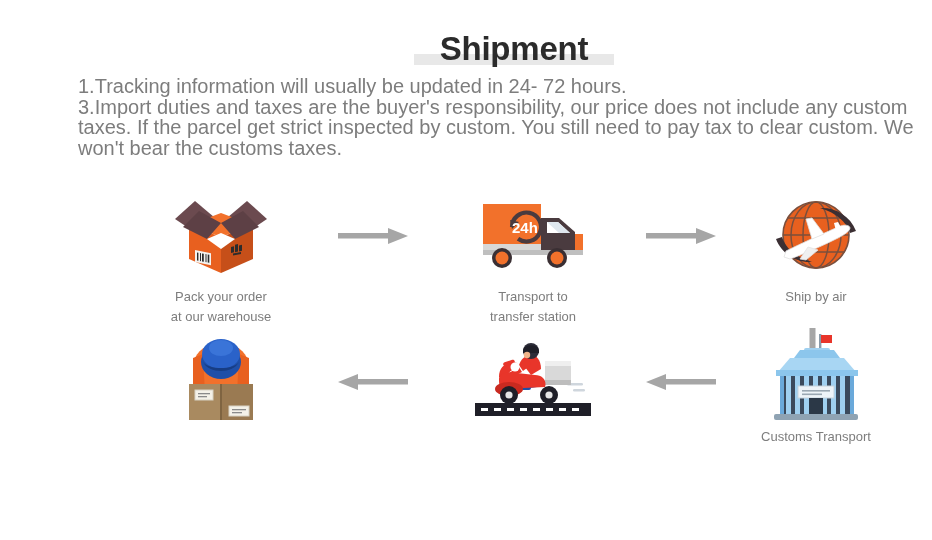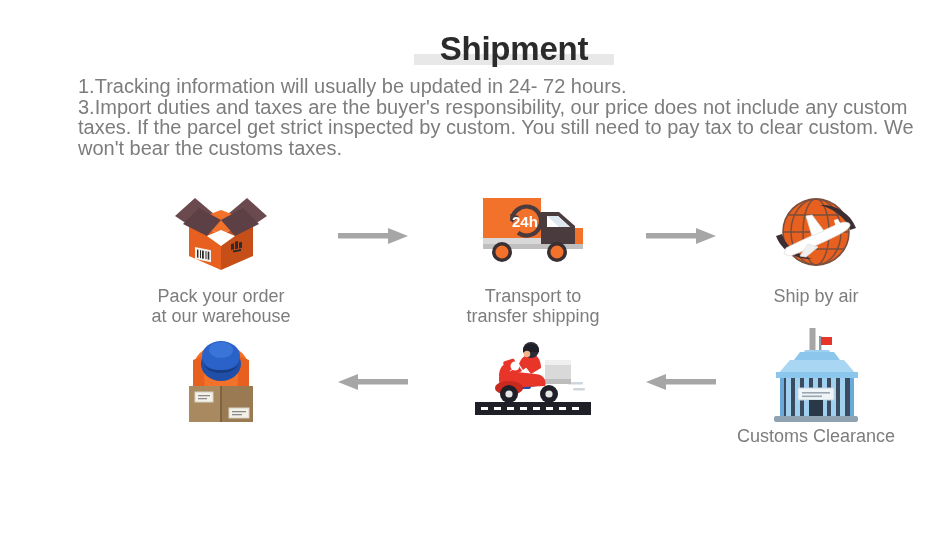--- a/index.html
+++ b/index.html
@@ -81,26 +81,26 @@
     position: absolute;
     width: 210px;
     text-align: center;
   }
   .cell.c1 { left: 68px; }
   .cell.c2 { left: 380px; }
   .cell.c3 { left: 663px; }
   .icon-box {
     height: 92px;
     display: flex;
-    align-items: flex-start;
+    align-items: center;
     justify-content: center;
   }
   .cap {
     color: #7d7d7d;
-    font-size: 18px;
+    font-size: 13px;
     line-height: 19.5px;
     margin-top: 5px;
   }
   .cap .l2 { display: block; }
 
   
   .arrow-h {
     position: absolute;
     top: 36px;
     width: 70px;
@@ -204,21 +204,21 @@
             <circle cx="78" cy="62" r="10" fill="#3a2f33"></circle>
             <circle cx="78" cy="62" r="6.5" fill="#f2712b"></circle>
 
             <path d="M33 31 a14.5 14.5 0 1 1 6 11.8" fill="none" stroke="#4a3b3f" stroke-width="4.2"></path>
             <polygon points="31,24 40,26 33,33" fill="#4a3b3f"></polygon>
             <text x="33" y="37" font-family="'Liberation Sans', sans-serif" font-size="15" font-weight="bold" fill="#ffffff">24h</text>
           </svg>
         </div>
         <div class="cap">
           <span>Transport to</span>
-          <span class="l2">transfer shipping</span>
+          <span class="l2">transfer station</span>
         </div>
       </div>
 
       <div class="arrow-h a2">
         <svg width="70" height="20" viewBox="0 0 70 20">
           <rect x="0" y="7" width="52" height="5.5" fill="#a6a6a6"></rect>
           <polygon points="50,2 70,10 50,18" fill="#a6a6a6"></polygon>
         </svg>
       </div>
 
@@ -387,18 +387,18 @@
               <rect x="38" y="62" width="28" height="1.6"></rect>
               <rect x="38" y="65.5" width="20" height="1.6"></rect>
             </g>
 
             <rect x="45" y="70" width="14" height="16" fill="#2b3847"></rect>
 
             <rect x="10" y="86" width="84" height="6" rx="2" fill="#8fa3b3"></rect>
           </svg>
         </div>
         <div class="cap">
-          <span>Customs Clearance</span>
+          <span>Customs Transport</span>
         </div>
       </div>
     </div>
   </div>
 </div>
 
 </body></html>

